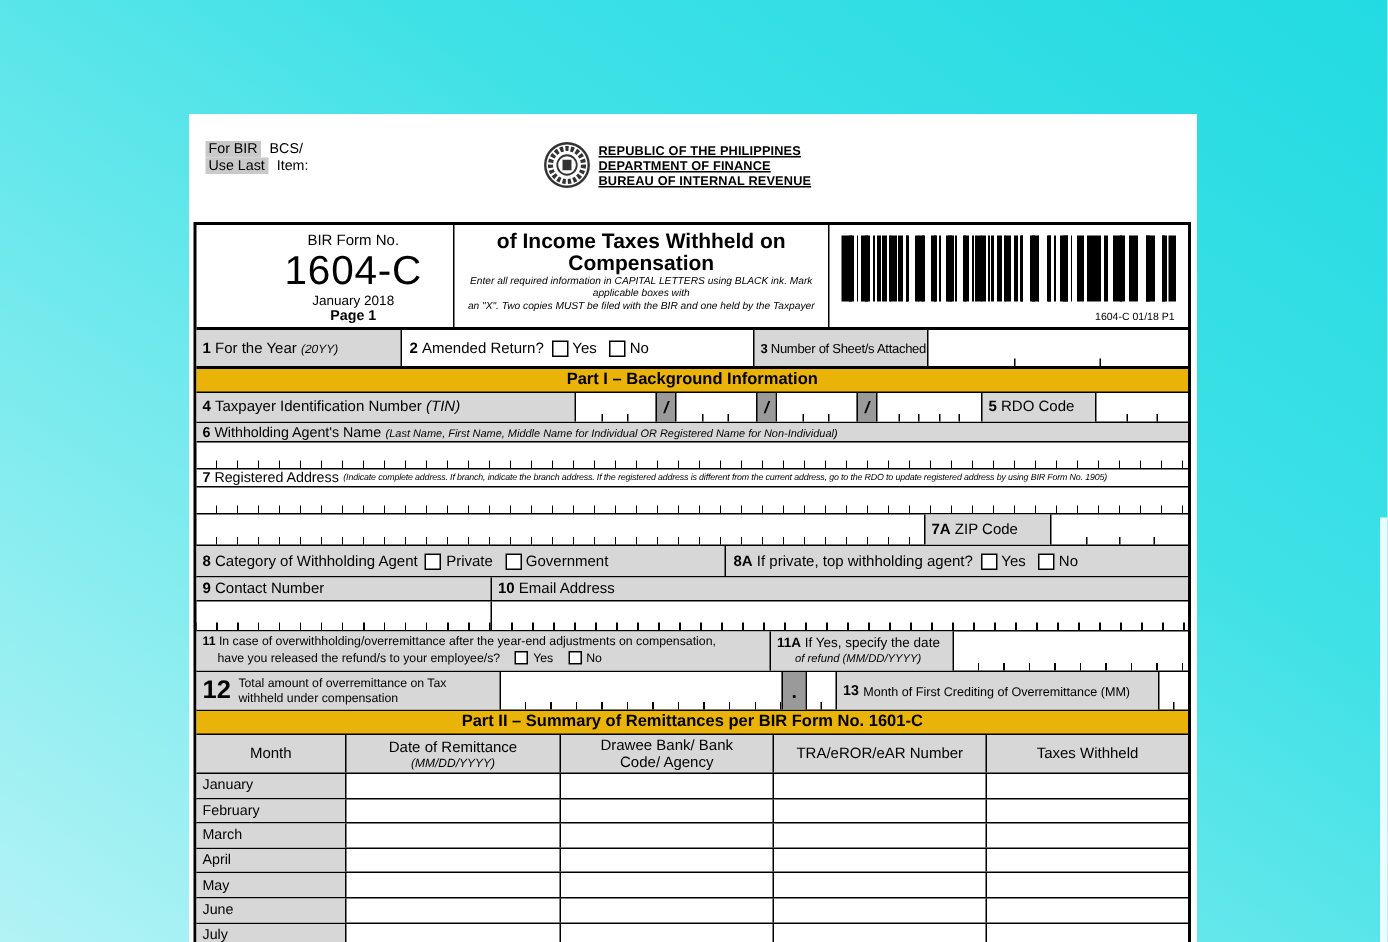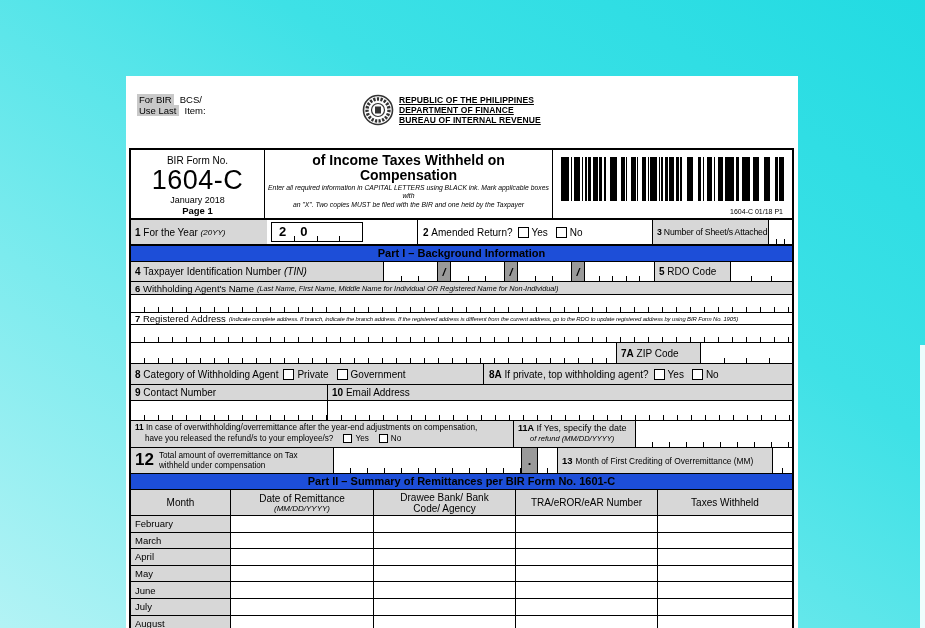--- a/index.html
+++ b/index.html
@@ -30,21 +30,21 @@
   .form-box { border: 2px solid #000; width: 665px; background:#fff; }
   .row { display: flex; width: 100%; }
   .gray { background: #d7d7d7; }
   .dgray { background: #9a9a9a; }
   .bl { border-left: 1.5px solid #000; }
   .no { font-weight: bold; }
   .hint { font-style: italic; }
 
   
   .title-row { display:flex; height: 70px; border-bottom: 2px solid #000; }
-  .cell-formno { width: 134px; border-right: 1.5px solid #000; text-align:center; padding-top: 5px; }
+  .cell-formno { width: 134px; border-right: 1.5px solid #000; text-align:center; padding-top: 5px; margin-left: 38px; }
   .formno-label { font-size: 10px; }
   .formno { font-size: 27px; font-weight: normal; letter-spacing: .5px; line-height: 28px; }
   .rev { font-size: 9px; margin-top: 1px; }
   .pageno { font-size: 9.5px; font-weight: bold; }
   .cell-title { flex: 1; text-align: center; padding-top: 3px; }
   .form-title { font-size: 19px; font-weight: bold; line-height: 21px; }
   .form-subtitle { font-size: 14px; font-weight: bold; line-height: 15px; }
   .instr { font-size: 6.8px; font-style: italic; line-height: 8px; margin-top: 1px; }
   .cell-barcode { width: 240px; border-left: 1.5px solid #000; position: relative; padding: 7px 8px 0 8px; }
   .barcode {
@@ -63,21 +63,21 @@
   .year-box { width: 92px; height: 20px; border: 1.5px solid #000; font-weight:bold; font-size:13px;
               padding-left: 7px; letter-spacing: 14px; line-height: 18px; }
   .c-amended { width: 235px; padding-left: 5px; }
   .c-sheets { width: 116px; padding-left: 4px; font-size: 8.7px; letter-spacing:-.2px; }
   .c-sheets-box { flex: 1; }
   .cb { width: 11px; height: 11px; border: 1.5px solid #000; background: #fff; display: inline-block; margin: 0 3px 0 8px; flex: 0 0 11px; }
   .cb.first { margin-left: 5px; }
 
   
   .part-bar { height: 16px; line-height: 15px; text-align: center; font-weight: bold; font-size: 11px;
-              background: #1d4ed8; border-bottom: 1.5px solid #000; }
+              background: #eab308; border-bottom: 1.5px solid #000; }
 
   
   .row4 { height: 20px; border-bottom: 1.5px solid #000; font-size: 10px; }
   .row4 > div { display:flex; align-items:center; }
   .c-tin-label { width: 252px; padding-left: 4px; }
   .tin-box { background: #fff; }
   .slash { width: 13px; justify-content: center; font-weight: bold; font-style: italic; font-size: 11px; }
   .w54 { width: 54px; } .w70 { width: 70px; }
   .c-rdo-label { width: 76px; padding-left: 4px; }
   .c-rdo-box { flex: 1; }
@@ -210,23 +210,20 @@
       <div class="cell-barcode">
         <div class="barcode"></div>
         <div class="barcode-caption">1604-C 01/18 P1</div>
       </div>
     </div>
 
     <div class="row row1">
       <div class="c-year-label gray">
         <span class="no">1</span>&nbsp;<span>For the Year</span>&nbsp;<span class="hint" style="font-size:8px;">(20YY)</span>
       </div>
-      <div class="c-year-box">
-        <div class="year-box t3">20</div>
-      </div>
       <div class="c-amended bl">
         <span class="no">2</span>&nbsp;<span>Amended Return?</span>
         <span class="cb first"></span><span>Yes</span>
         <span class="cb"></span><span>No</span>
       </div>
       <div class="c-sheets gray bl">
         <span class="no">3</span>&nbsp;<span>Number of Sheet/s Attached</span>
       </div>
       <div class="c-sheets-box t2 bl"></div>
     </div>
@@ -336,20 +333,27 @@
       </div>
       <div class="col-bank">
         <span>Drawee Bank/ Bank</span>
         <span>Code/ Agency</span>
       </div>
       <div class="col-tra">TRA/eROR/eAR Number</div>
       <div class="col-tax">Taxes Withheld</div>
     </div>
 
     <div class="tbl-row">
+      <div class="col-month">January</div>
+      <div class="col-date"></div>
+      <div class="col-bank"></div>
+      <div class="col-tra"></div>
+      <div class="col-tax"></div>
+    </div>
+    <div class="tbl-row">
       <div class="col-month">February</div>
       <div class="col-date"></div>
       <div class="col-bank"></div>
       <div class="col-tra"></div>
       <div class="col-tax"></div>
     </div>
     <div class="tbl-row">
       <div class="col-month">March</div>
       <div class="col-date"></div>
       <div class="col-bank"></div>

